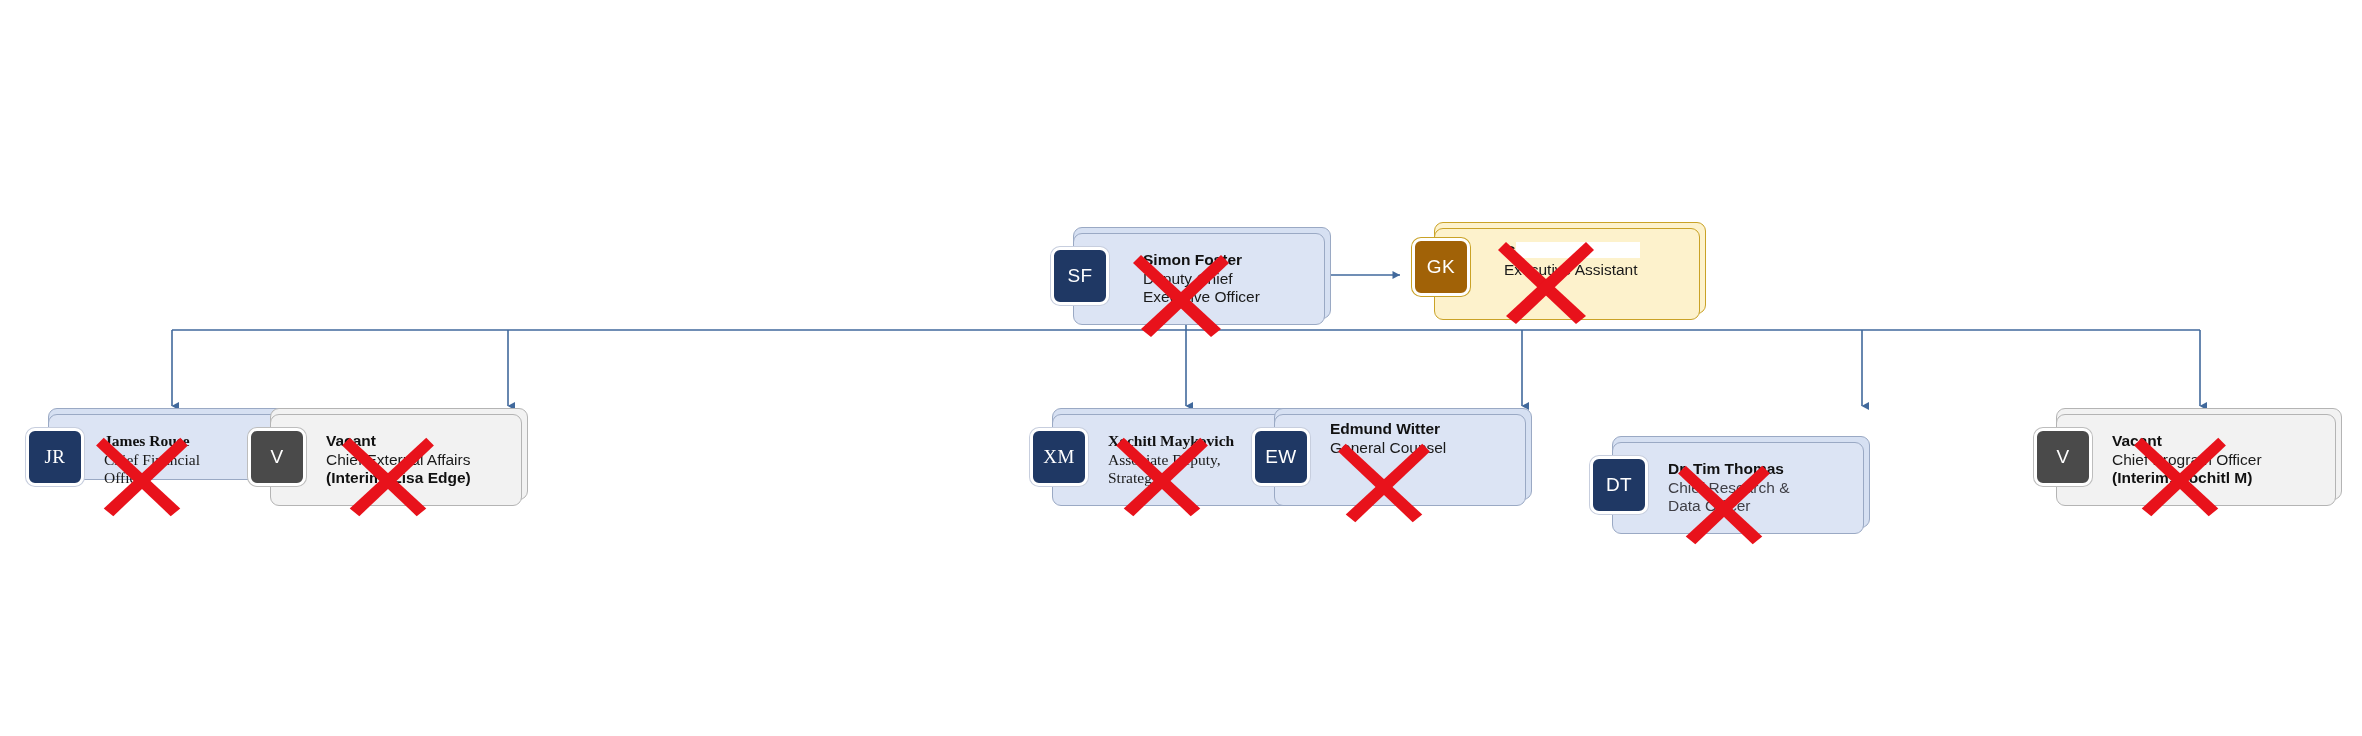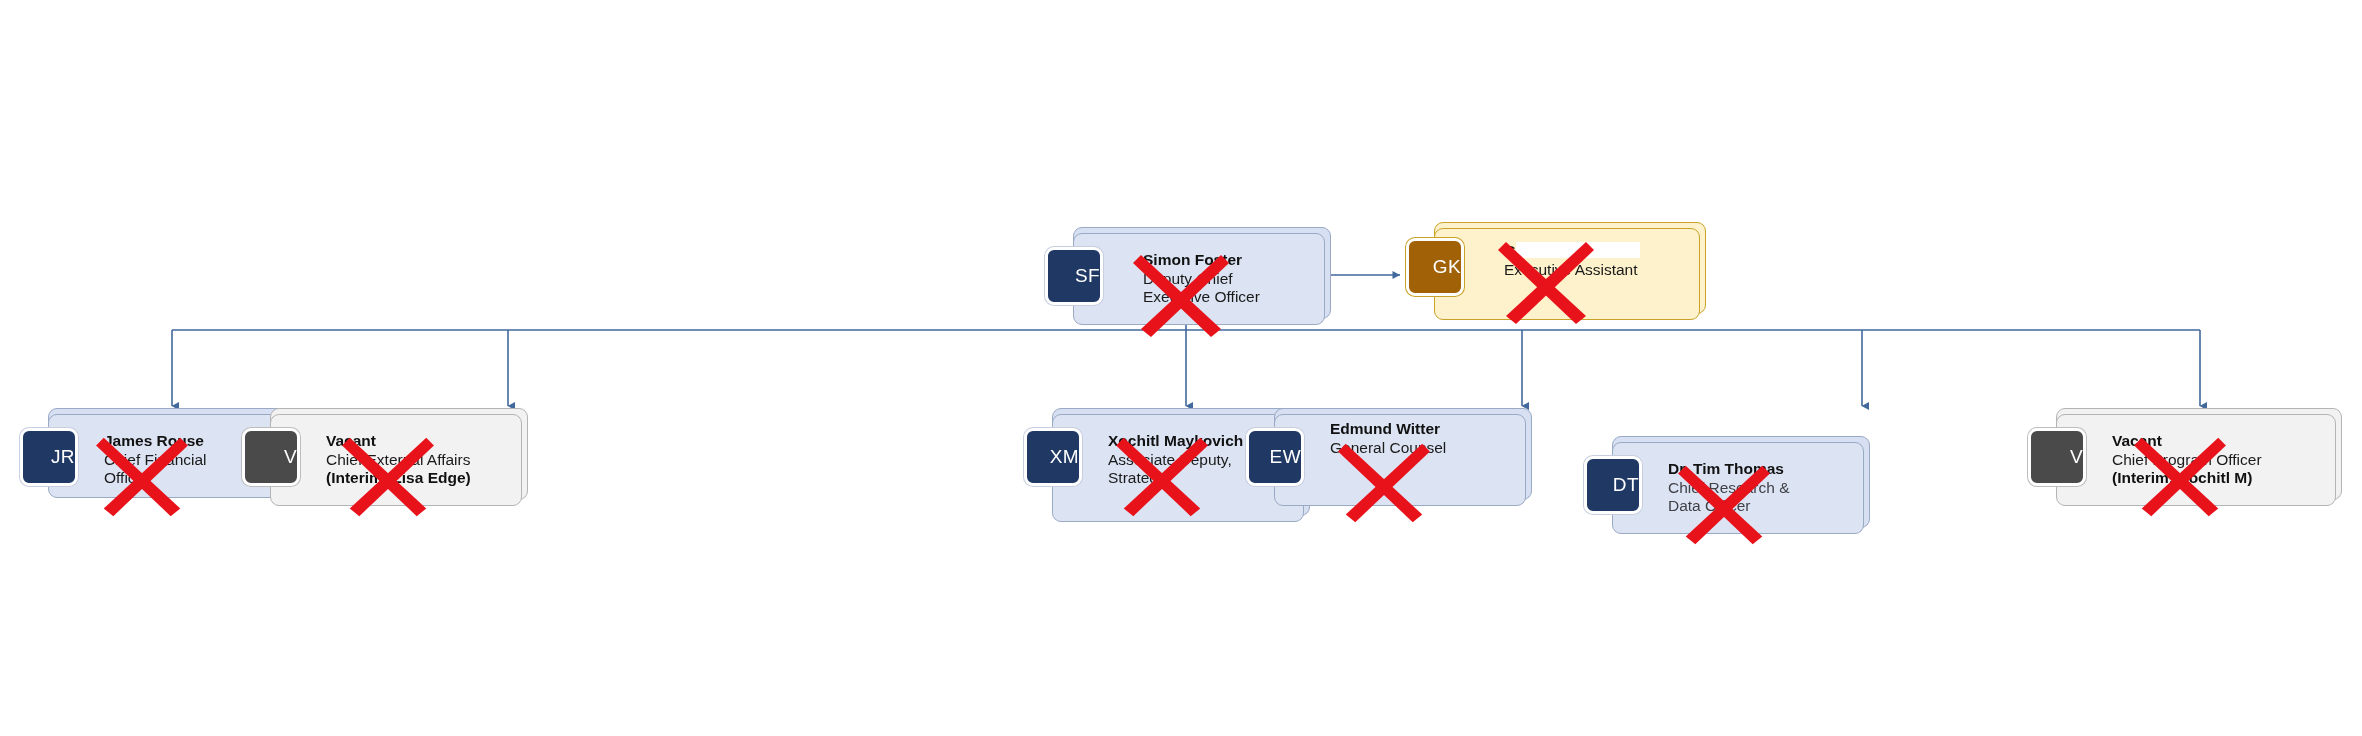--- a/index.html
+++ b/index.html
@@ -67,30 +67,30 @@
   }
   .node.assistant .node-backplate,
   .node.assistant .node-body {
     border-color: #c9a227;
     background: #fdf2cc;
   }
 
   
   .avatar {
     position: absolute;
-    left: 6px;
+    left: 12px;
     width: 58px;
     height: 58px;
     border-radius: 9px;
     background: #1f3864;
     border: 3px solid #ffffff;
     box-sizing: border-box;
     display: flex;
     align-items: center;
-    justify-content: flex-end;
+    justify-content: center;
     color: #ffffff;
     font-size: 19px;
     letter-spacing: 0.4px;
     z-index: 3;
     box-shadow: 0 0 0 1px #c7cede;
   }
   .node.vacant .avatar {
     background: #4a4a4a;
     box-shadow: 0 0 0 1px #bdbdbd;
   }
@@ -204,21 +204,21 @@
         <span>G</span><span class="redacted-bar" style="width:124px;"></span>
       </div>
       <div class="person-title">Executive Assistant</div>
     </div>
     <svg class="xmark" style="left:96px; top:14px;" width="100" height="92" viewBox="0 0 100 92">
       <path d="M10,6 L90,80 L80,88 L2,14 Z" fill="#e8121b"></path>
       <path d="M90,6 L10,80 L20,88 L98,14 Z" fill="#e8121b"></path>
     </svg>
   </div>
 
-  <div class="node blue" style="left:14px; top:408px; width:292px; height:90px;">
+  <div class="node blue" style="left:14px; top:408px; width:292px; height:72px;font-family:Liberation Serif, serif;">
     <div class="node-backplate"></div>
     <div class="node-body"></div>
     <div class="avatar" style="top:20px;">
       <span>JR</span>
     </div>
     <div class="node-text" style="left:90px; top:24px;">
       <div class="person-name">James Rouse</div>
       <div class="person-title">Chief Financial</div>
       <div class="person-title">Officer</div>
     </div>
@@ -238,21 +238,21 @@
       <div class="person-name">Vacant</div>
       <div class="person-title">Chief External Affairs</div>
       <div class="person-interim">(Interim: Lisa Edge)</div>
     </div>
     <svg class="xmark" style="left:104px; top:24px;" width="96" height="88" viewBox="0 0 100 92">
       <path d="M10,6 L90,80 L80,88 L2,14 Z" fill="#e8121b"></path>
       <path d="M90,6 L10,80 L20,88 L98,14 Z" fill="#e8121b"></path>
     </svg>
   </div>
 
-  <div class="node blue" style="left:1018px; top:408px; width:292px; height:114px;">
+  <div class="node blue" style="left:1018px; top:408px; width:292px; height:98px;font-family:Liberation Serif, serif;">
     <div class="node-backplate"></div>
     <div class="node-body"></div>
     <div class="avatar" style="top:20px;">
       <span>XM</span>
     </div>
     <div class="node-text" style="left:90px; top:24px;">
       <div class="person-name">Xochitl Maykovich</div>
       <div class="person-title">Associate Deputy,</div>
       <div class="person-title">Strategy</div>
     </div>

